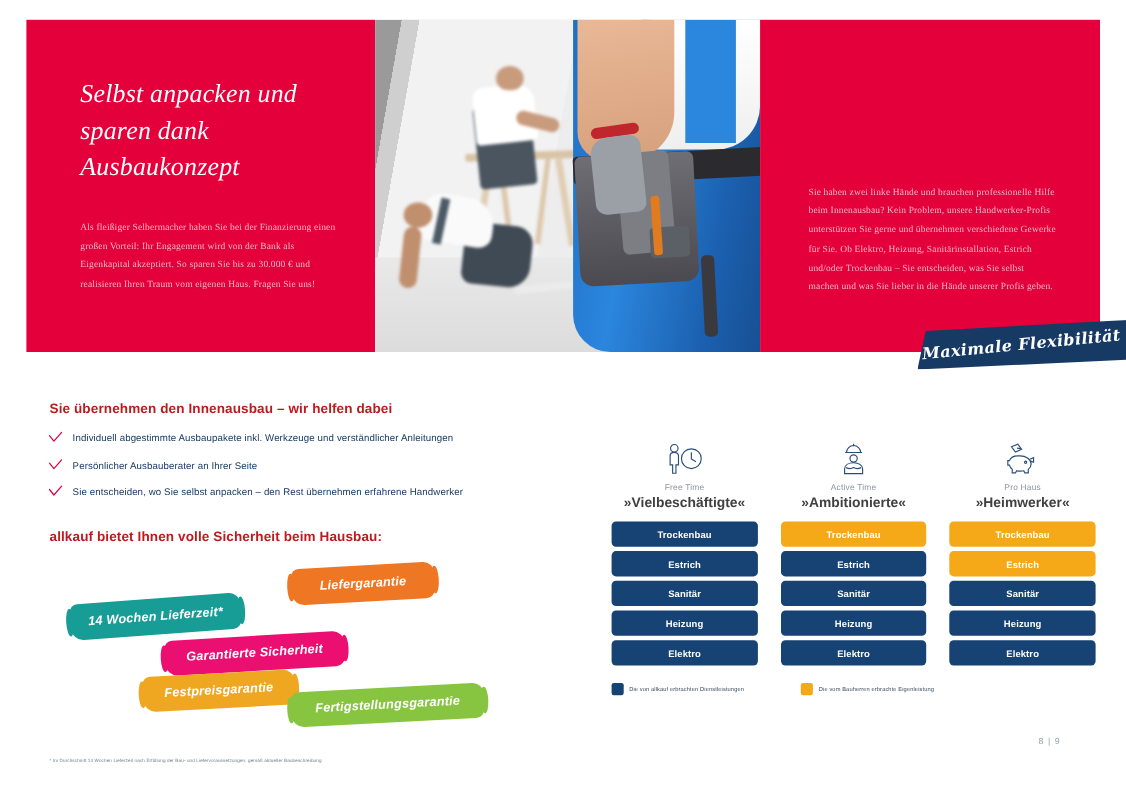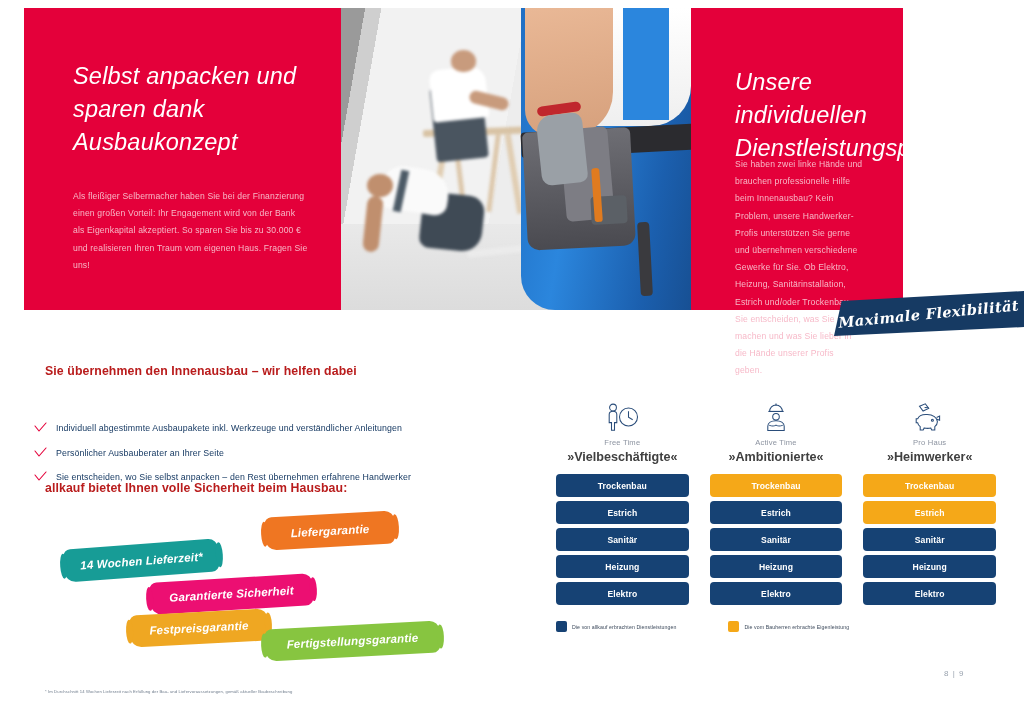--- a/index.html
+++ b/index.html
@@ -6,21 +6,21 @@
   body{
     width:1024px;height:725px;
     background:#ffffff;
     font-family:"Liberation Sans", sans-serif;
     overflow:hidden;
     position:relative;
   }
   .page{position:relative;width:1024px;height:725px;}
 
   
-  .hero{position:absolute;left:24px;top:8px;width:879px;height:302px;display:flex;}
+  .hero{position:absolute;left:24px;top:18px;width:976px;height:302px;display:flex;font-family:Liberation Serif, serif;}
   .hero-panel{background:#e4003a;position:relative;}
   .hero-left{width:317px;}
   .hero-photo{width:350px;position:relative;overflow:hidden;background:#d8d8d8;}
   .hero-right{flex:1;}
 
   .hero-title{
     position:absolute;left:49px;top:52px;right:30px;
     font-size:23.5px;line-height:33px;
     font-style:italic;font-weight:400;
     color:#ffffff;letter-spacing:.2px;
@@ -83,21 +83,21 @@
     font-family:"DejaVu Serif", serif;
   }
 
   
   .sec-heading{
     position:absolute;color:#b91c1c;font-weight:700;letter-spacing:.1px;
   }
   #h-innenausbau{left:45px;top:364px;font-size:12.3px;}
   #h-sicherheit{left:45px;top:481px;font-size:12.3px;}
 
-  .check-list{position:absolute;left:34px;top:392px;width:470px;margin-top:30px;}
+  .check-list{position:absolute;left:44px;top:392px;width:470px;}
   .check-row{display:flex;align-items:flex-start;margin-bottom:12.5px;}
   .check-icon{width:22px;flex:none;color:#e4003a;font-size:11px;line-height:12px;}
   .check-icon svg{display:block;}
   .check-text{font-size:8.8px;line-height:12px;color:#173a63;font-weight:400;letter-spacing:.1px;}
 
   
   .badges{position:absolute;left:45px;top:505px;width:420px;height:150px;}
   .badge{
     position:absolute;color:#fff;font-weight:700;font-style:italic;
     display:flex;align-items:center;justify-content:center;
@@ -186,21 +186,20 @@
         <div class="ph-pouch2"></div>
         <div class="ph-tool3"></div>
         <div class="ph-tool1"></div>
         <div class="ph-tool2"></div>
         <div class="ph-glove-cuff"></div>
         <div class="ph-glove"></div>
       </div>
     </div>
 
     <div class="hero-panel hero-right">
-      <div class="hero-title">Unsere individuellen Dienstleistungspakete</div>
       <div class="hero-body">Sie haben zwei linke Hände und brauchen professionelle Hilfe beim Innenausbau? Kein Problem, unsere Handwerker-Profis unterstützen Sie gerne und übernehmen verschiedene Gewerke für Sie. Ob Elektro, Heizung, Sanitärinstallation, Estrich und/oder Trockenbau – Sie entscheiden, was Sie selbst machen und was Sie lieber in die Hände unserer Profis geben.</div>
     </div>
   </div>
 
   <div class="ribbon">
     <span>Maximale Flexibilität</span>
   </div>
 
   <div class="sec-heading" id="h-innenausbau">Sie übernehmen den Innenausbau – wir helfen dabei</div>
 

